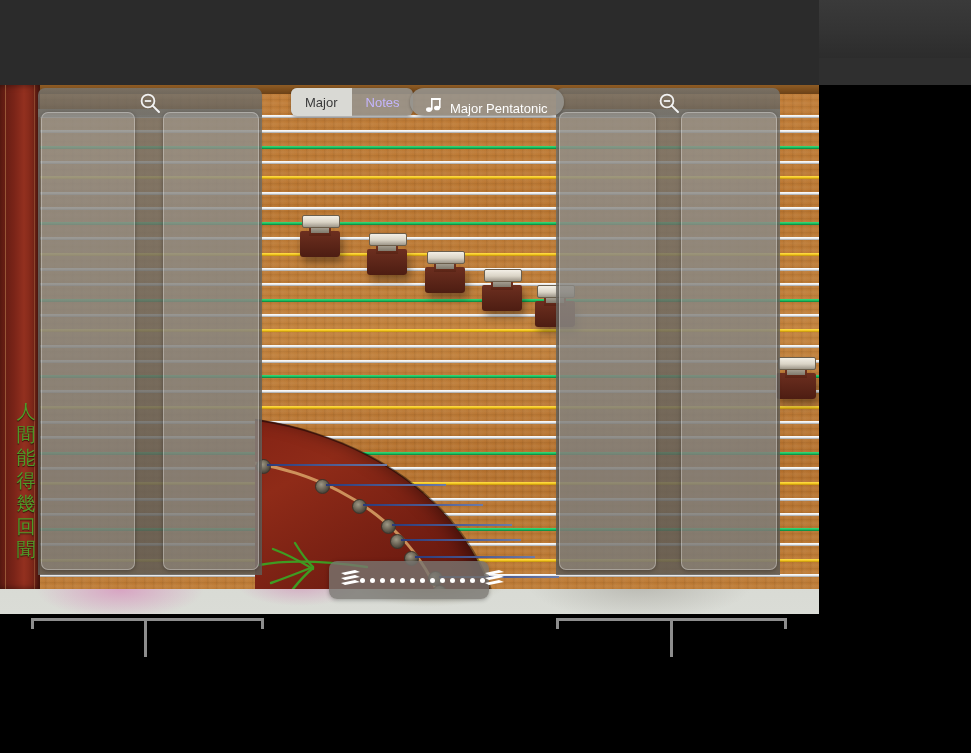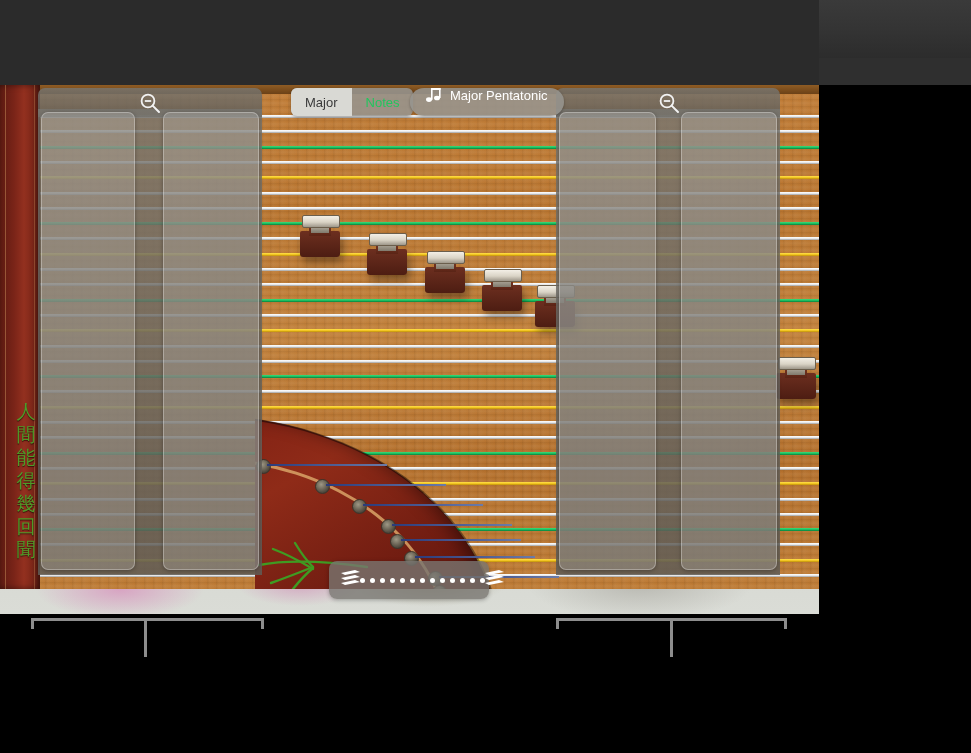--- a/index.html
+++ b/index.html
@@ -109,24 +109,24 @@
   
   .zone{position:absolute;border-radius:7px;background:rgba(255,255,255,.16);
     box-shadow:inset 0 0 0 1px rgba(255,255,255,.3), 0 1px 4px rgba(0,0,0,.3);}
   .panel{position:absolute;background:linear-gradient(to bottom,rgba(120,118,112,.82),rgba(95,92,86,.86));}
   .panel.hdr{border-radius:7px 7px 0 0;}
   .zoomout{position:absolute;width:22px;height:22px;}
 
   
   .segsel{position:absolute;left:291px;top:88px;height:28px;background:rgba(150,148,142,.88);border-radius:6px;
     display:flex;overflow:hidden;box-shadow:0 1px 3px rgba(0,0,0,.35);}
-  .segsel > div{padding:0 14px;display:flex;align-items:center;justify-content:center;font-size:13px;color:#22c55e;}
+  .segsel > div{padding:0 14px;display:flex;align-items:center;justify-content:center;font-size:13px;color:#c4b5fd;}
   .segsel > div.on{background:#d9d9d4;color:#3a3a3a;}
   .scalebtn{position:absolute;left:410px;top:88px;height:28px;padding:0 16px;border-radius:14px;
-    background:rgba(150,148,142,.88);display:flex;align-items:flex-start;gap:7px;font-size:13px;color:#fff;
+    background:rgba(150,148,142,.88);display:flex;align-items:flex-end;gap:7px;font-size:13px;color:#fff;
     box-shadow:0 1px 3px rgba(0,0,0,.3);}
 
   
   .gliss{position:absolute;left:329px;top:561px;width:160px;height:38px;border-radius:8px;
     background:rgba(120,118,112,.80);display:flex;align-items:center;justify-content:space-between;padding:0 12px;
     box-sizing:border-box;box-shadow:0 1px 4px rgba(0,0,0,.3);}
   .gliss .dots{display:flex;gap:5px;}
   .gliss .dots i{width:5px;height:5px;border-radius:50%;background:#fff;display:block;}
 
   

